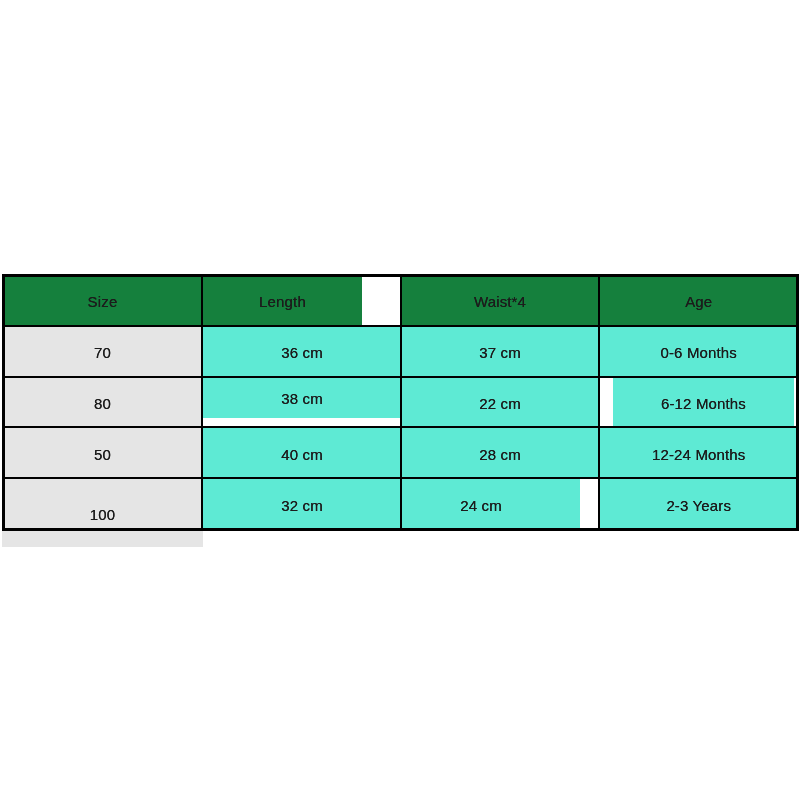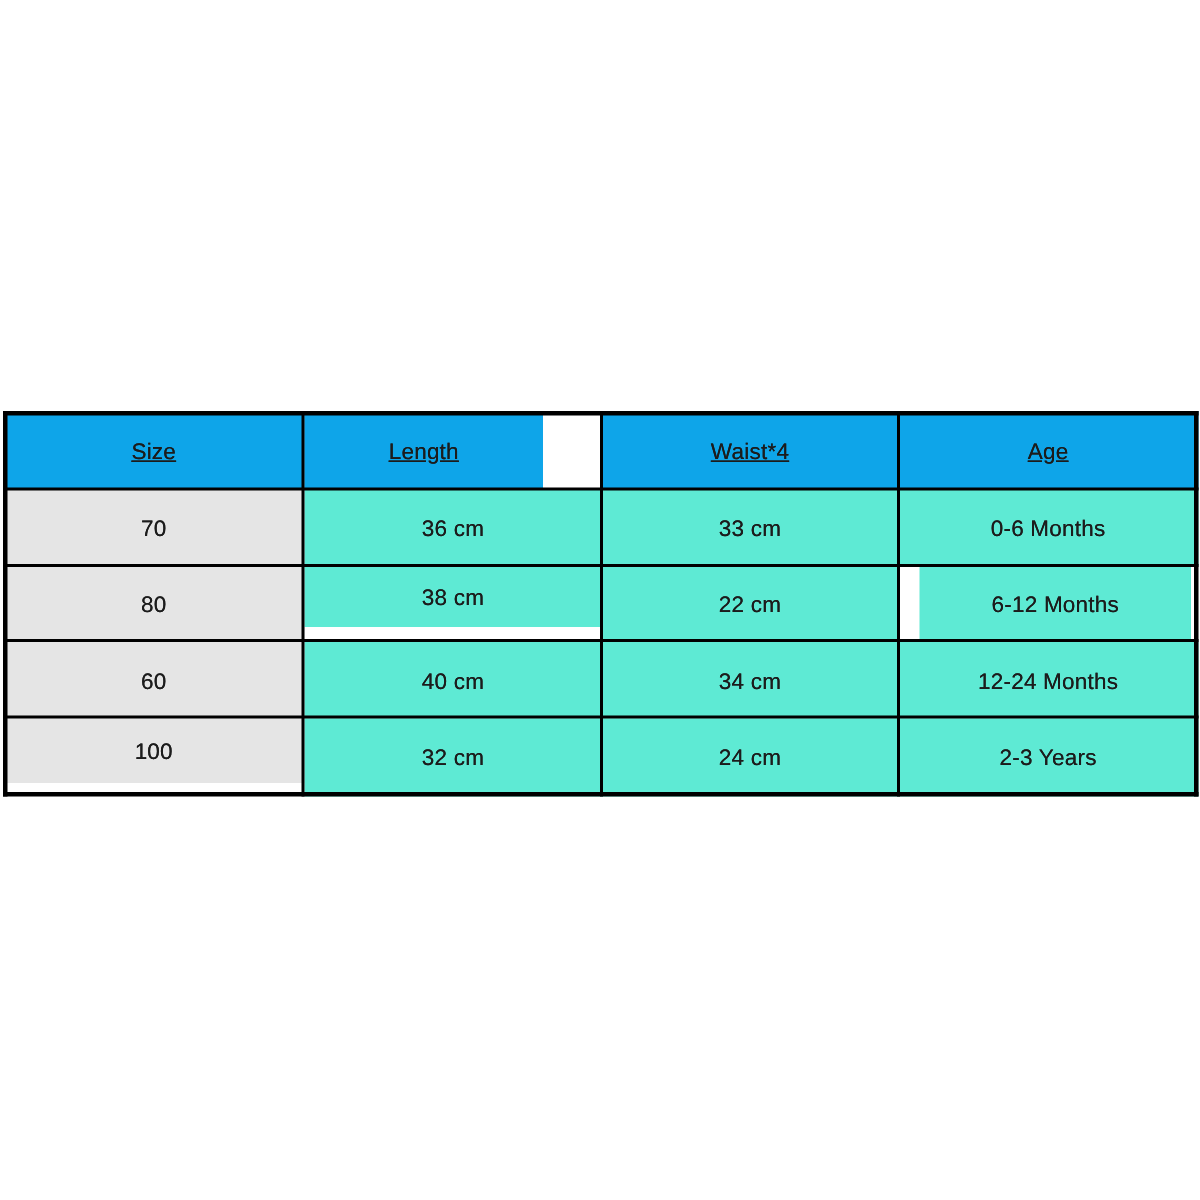--- a/index.html
+++ b/index.html
@@ -37,21 +37,21 @@
     font-size: 15px;
     line-height: 1;
     padding-top: 2px;
     box-sizing: border-box;
     color: #1c1c1c;
     white-space: nowrap;
     letter-spacing: 0.01em;
     filter: blur(0px);
     text-shadow: 0 0 0.35px #1c1c1c;
   }
-  .bg-head  { background: #0ea5e9; text-decoration: underline; }
+  .bg-head  { background: #15803d; }
   .bg-size  { background: #e5e5e5; }
   .bg-plain { background: #5eead4; }
 
   .hline, .vline { position: absolute; background: #000000; }
   .hline { left: 0; width: 796.5px; }
   .vline { top: 0; height: 256.5px; }
   .outer { background: #000000; }
 </style>
 </head>
 <body>
@@ -59,36 +59,36 @@
 <div id="canvas">
   <div id="size-chart">
 
     <div class="cell bg-head" style="left:0;top:0;width:201px;height:52px">Size</div>
     <div class="cell bg-head" style="left:201px;top:0;width:159px;height:52px">Length</div>
     <div class="cell bg-head" style="left:399px;top:0;width:198px;height:52px">Waist*4</div>
     <div class="cell bg-head" style="left:597px;top:0;width:199.5px;height:52px">Age</div>
 
     <div class="cell bg-size" style="left:0;top:52px;width:201px;height:51px">70</div>
     <div class="cell bg-plain" style="left:201px;top:52px;width:198px;height:51px">36 cm</div>
-    <div class="cell bg-plain" style="left:399px;top:52px;width:198px;height:51px">33 cm</div>
+    <div class="cell bg-plain" style="left:399px;top:52px;width:198px;height:51px">37 cm</div>
     <div class="cell bg-plain" style="left:597px;top:52px;width:199.5px;height:51px">0-6 Months</div>
 
     <div class="cell bg-size" style="left:0;top:103px;width:201px;height:51px">80</div>
     <div class="cell bg-plain" style="left:201px;top:103px;width:198px;height:41px">38 cm</div>
     <div class="cell bg-plain" style="left:399px;top:103px;width:198px;height:51px">22 cm</div>
     <div class="cell bg-plain" style="left:611px;top:103px;width:181px;height:51px">6-12 Months</div>
 
-    <div class="cell bg-size" style="left:0;top:154px;width:201px;height:51px">60</div>
+    <div class="cell bg-size" style="left:0;top:154px;width:201px;height:51px">50</div>
     <div class="cell bg-plain" style="left:201px;top:154px;width:198px;height:51px">40 cm</div>
-    <div class="cell bg-plain" style="left:399px;top:154px;width:198px;height:51px">34 cm</div>
+    <div class="cell bg-plain" style="left:399px;top:154px;width:198px;height:51px">28 cm</div>
     <div class="cell bg-plain" style="left:597px;top:154px;width:199.5px;height:51px">12-24 Months</div>
 
-    <div class="cell bg-size" style="left:0;top:205px;width:201px;height:43px">100</div>
+    <div class="cell bg-size" style="left:0;top:205px;width:201px;height:68px">100</div>
     <div class="cell bg-plain" style="left:201px;top:205px;width:198px;height:51.5px">32 cm</div>
-    <div class="cell bg-plain" style="left:399px;top:205px;width:198px;height:51.5px">24 cm</div>
+    <div class="cell bg-plain" style="left:380px;top:205px;width:198px;height:51.5px">24 cm</div>
     <div class="cell bg-plain" style="left:597px;top:205px;width:199.5px;height:51.5px">2-3 Years</div>
 
     <div class="hline outer" style="top:0;height:3px"></div>
     <div class="hline" style="top:51.4px;height:1.6px"></div>
     <div class="hline" style="top:102.4px;height:1.6px"></div>
     <div class="hline" style="top:152.4px;height:1.6px"></div>
     <div class="hline" style="top:203.4px;height:1.6px"></div>
     <div class="hline outer" style="top:253.5px;height:3px"></div>
 
     <div class="vline outer" style="left:0;width:3px"></div>

